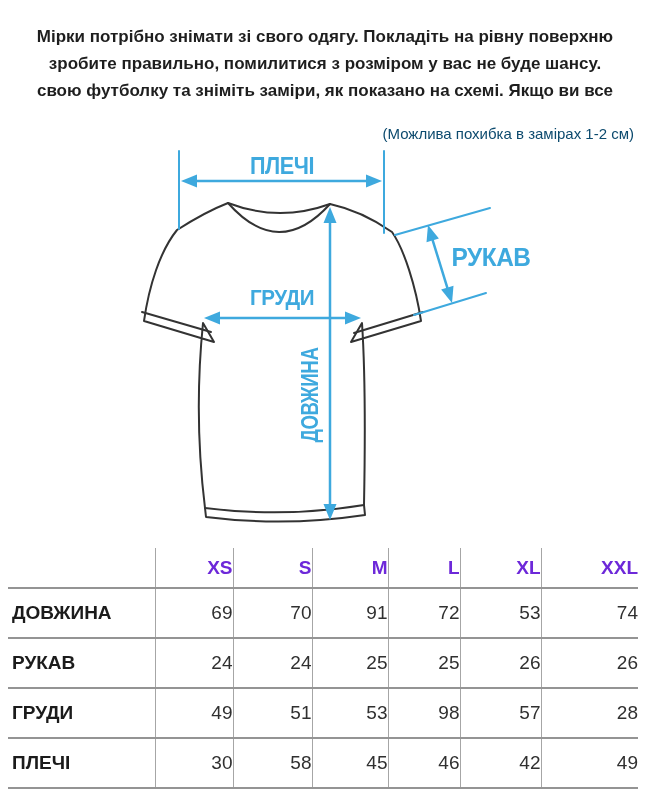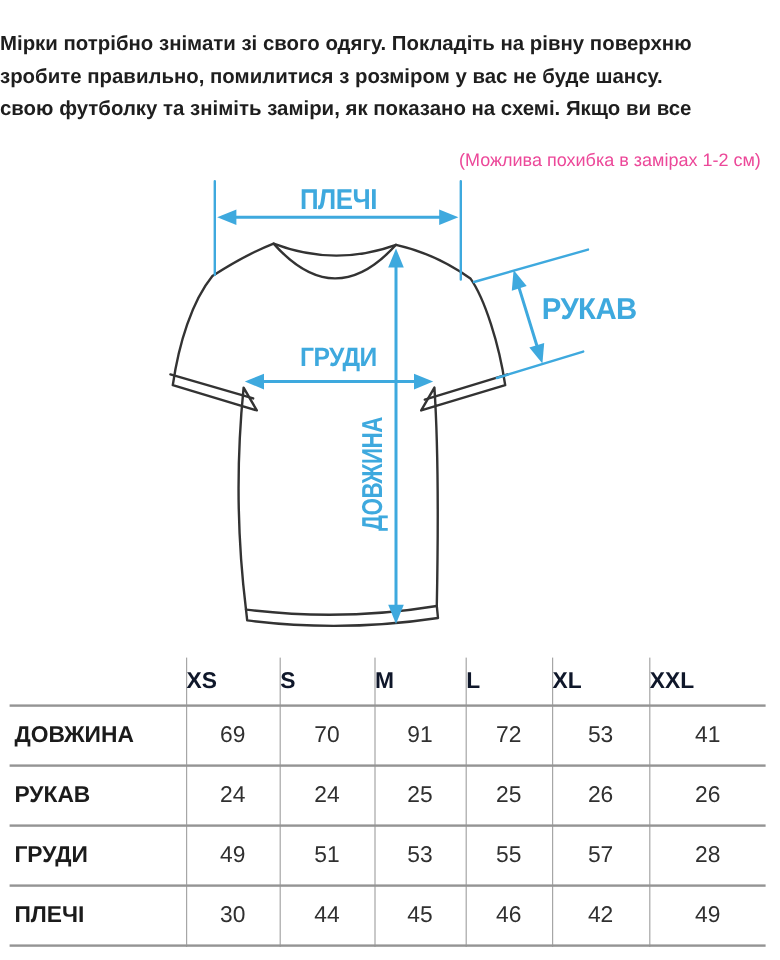--- a/index.html
+++ b/index.html
@@ -2,49 +2,49 @@
 <html><head>
 <meta charset="utf-8">
 <style>
   html,body{margin:0;padding:0;}
   body{
     width:650px;height:800px;background:#ffffff;overflow:hidden;
     font-family:"Liberation Sans",sans-serif;
     -webkit-font-smoothing:antialiased;
   }
   .intro{
-    padding-top:23px;
+    padding-top:23px;text-align:center;
     font-size:17px;line-height:27px;font-weight:bold;color:#1e1e1e;
   }
   .intro .line{white-space:nowrap;}
   .note{
     margin-top:20px;text-align:right;padding-right:16px;
-    font-size:15px;line-height:19px;color:#ec4899;font-weight:normal;
+    font-size:15px;line-height:19px;color:#0c4a6e;font-weight:normal;
   }
   .diagram-wrap{height:405px;}
   svg{display:block;}
   .shirt{stroke:#333333;stroke-width:2;fill:none;stroke-linecap:round;stroke-linejoin:round;}
   .shirt .body-fill{fill:#ffffff;}
   .meas{stroke:#3EA9DE;stroke-width:2.5;fill:none;stroke-linecap:round;}
   .meas-ext{stroke:#3EA9DE;stroke-width:2;fill:none;stroke-linecap:round;}
   .head{fill:#3EA9DE;stroke:none;}
   .meas-label{
     fill:#3EA9DE;font-family:"Liberation Sans",sans-serif;
     font-weight:bold;letter-spacing:-0.5px;
   }
   table.sizes{
     margin-left:8px;width:630px;border-collapse:collapse;table-layout:fixed;
     font-size:19px;color:#303030;
   }
   table.sizes th{
-    height:39px;font-size:19px;font-weight:bold;color:#0f172a;
-    text-align:left;vertical-align:middle;padding:0;
+    height:39px;font-size:19px;font-weight:bold;color:#6d28d9;
+    text-align:right;vertical-align:middle;padding:0;
   }
   table.sizes td{
-    height:48px;text-align:center;vertical-align:middle;padding:0;
+    height:48px;text-align:right;vertical-align:middle;padding:0;
   }
   table.sizes td.rowlabel{
     text-align:left;padding-left:4px;font-weight:bold;color:#1b1b1b;
   }
   table.sizes th.vline,table.sizes td.vline{border-left:1.5px solid #a6a6a6;}
   table.sizes tr{border-bottom:2px solid #949494;}
 </style>
 </head>
 <body>
 
@@ -137,43 +137,43 @@
     </tr>
   </thead>
   <tbody>
     <tr>
       <td class="rowlabel">ДОВЖИНА</td>
       <td class="vline">69</td>
       <td class="vline">70</td>
       <td class="vline">91</td>
       <td class="vline">72</td>
       <td class="vline">53</td>
-      <td class="vline">41</td>
+      <td class="vline">74</td>
     </tr>
     <tr>
       <td class="rowlabel">РУКАВ</td>
       <td class="vline">24</td>
       <td class="vline">24</td>
       <td class="vline">25</td>
       <td class="vline">25</td>
       <td class="vline">26</td>
       <td class="vline">26</td>
     </tr>
     <tr>
       <td class="rowlabel">ГРУДИ</td>
       <td class="vline">49</td>
       <td class="vline">51</td>
       <td class="vline">53</td>
-      <td class="vline">55</td>
+      <td class="vline">98</td>
       <td class="vline">57</td>
       <td class="vline">28</td>
     </tr>
     <tr>
       <td class="rowlabel">ПЛЕЧІ</td>
       <td class="vline">30</td>
-      <td class="vline">44</td>
+      <td class="vline">58</td>
       <td class="vline">45</td>
       <td class="vline">46</td>
       <td class="vline">42</td>
       <td class="vline">49</td>
     </tr>
   </tbody>
 </table>
 
 </body></html>

